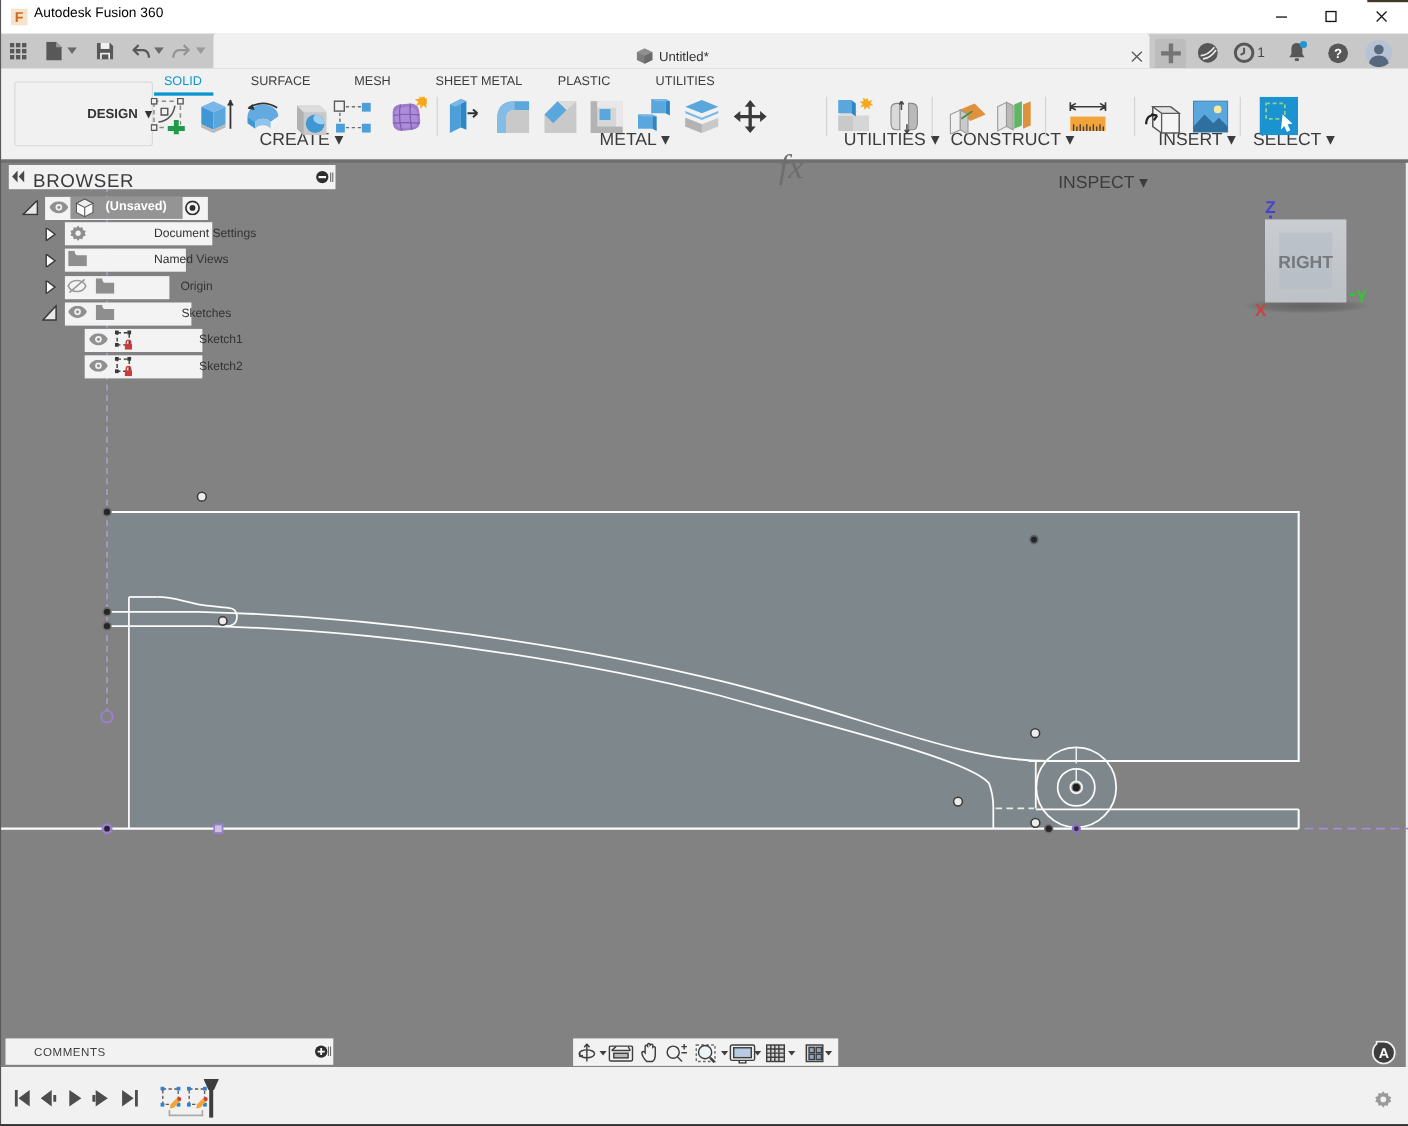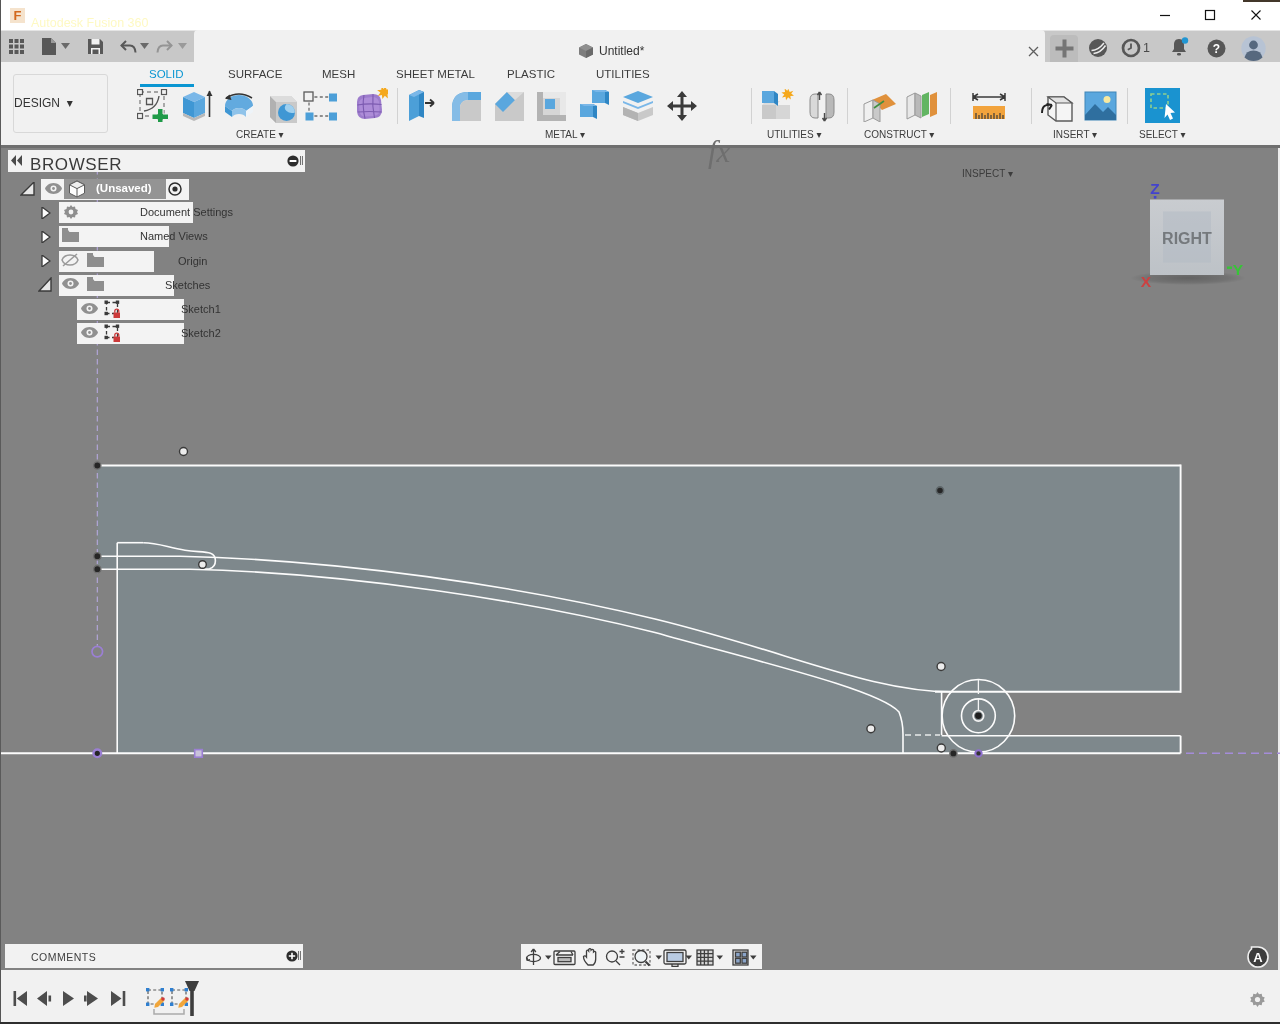--- a/index.html
+++ b/index.html
@@ -1,33 +1,33 @@
 <!DOCTYPE html>
 <html><head>
 <meta charset="utf-8">
 <style>
   html,body{margin:0;padding:0;}
   body{width:1280px;height:1024px;overflow:hidden;font-family:"Liberation Sans",sans-serif;background:#828282;}
   .abs{position:absolute;}
   #page{position:relative;width:1280px;height:1024px;}
   
   #titlebar{left:0;top:0;width:1280px;height:30px;background:#ffffff;border-left:1px solid #555;}
-  #title-text{left:31px;top:16px;font-size:12.5px;color:#fef9c3;}
+  #title-text{left:31px;top:4px;font-size:12.5px;color:#000000;}
   #logo{left:10px;top:8px;width:15px;height:15px;background:#f5e3cd;color:#d2691e;font-weight:bold;font-size:13px;line-height:15px;text-align:center;}
   .winbtn{top:9px;width:12px;height:12px;}
   
   #tabrow{left:0;top:30px;width:1280px;height:32px;background:#c8c8c8;border-top:1px solid #e4e4e4;box-sizing:border-box;}
   #doctab{left:194px;top:30px;width:851px;height:32px;background:#f1f1f1;border-radius:4px 4px 0 0;}
   #plusbtn{left:1050px;top:35px;width:28px;height:27px;background:#bcbcbc;border-radius:4px 4px 0 0;}
   
   #ribbon{left:0;top:62px;width:1280px;height:83px;background:#f1f1f1;}
   #ribbon-border{left:0;top:145px;width:1280px;height:3px;background:#6f6f6f;}
-  #designbtn{left:13px;top:74px;width:95px;height:59px;background:#f1f1f1;border:1px solid #d8d8d8;border-radius:3px;box-sizing:border-box;text-align:left;line-height:57px;font-size:12px;font-weight:normal;color:#333;}
+  #designbtn{left:13px;top:74px;width:126px;height:59px;background:#f1f1f1;border:1px solid #d8d8d8;border-radius:3px;box-sizing:border-box;text-align:right;line-height:57px;font-size:12px;font-weight:bold;color:#333;}
   .rtab{top:68px;font-size:11.5px;color:#3c3c3c;}
-  .glabel{top:129px;font-size:10px;color:#3c3c3c;}
+  .glabel{top:117px;font-size:16px;color:#3c3c3c;}
   .gsep{top:88px;width:1px;height:36px;background:#d2d2d2;}
   
   #browser-head{left:8px;top:150px;width:297px;height:22px;background:#f2f2f2;}
   .brow{height:21px;background:#f3f3f3;}
   .btxt{font-size:11px;color:#333;padding-left:47px;}
   
   #comments{left:5px;top:944px;width:298px;height:24px;background:#f2f2f2;}
   #navbar{left:521px;top:944px;width:241px;height:25px;background:#f2f2f2;}
   #timeline{left:0;top:970px;width:1280px;height:52px;background:#f1f1f1;border-left:1px solid #555;box-sizing:border-box;}
   #bottomedge{left:0;top:1022px;width:1280px;height:2px;background:#2e2e2e;}
@@ -448,21 +448,21 @@
     </svg>
   <div class="abs brow" style="left:58.5px;top:250.5px;width:95px;"></div>
   <svg class="abs" style="left:61px;top:253px" width="18" height="14" viewBox="0 0 18 14">
       <path d="M9 2 C13 2 16 4.5 17 7 C16 9.5 13 12 9 12 C5 12 2 9.5 1 7 C2 4.5 5 2 9 2 Z" fill="none" stroke="#9a9a9a" stroke-width="1.5"></path>
       <path d="M2 13 L16 1" stroke="#9a9a9a" stroke-width="1.5"></path>
     </svg>
   <svg class="abs" style="left:87px;top:253px" width="17" height="14" viewBox="0 0 17 14">
       <path d="M0 2 H6 L7.5 4 H17 V14 H0 Z" fill="#8e8e8e"></path>
       <rect x="0" y="0" width="6" height="2.5" fill="#8e8e8e"></rect>
     </svg>
-  <div class="abs btxt" style="left:117px;top:255px;margin-left:14px;">Origin</div>
+  <div class="abs btxt" style="left:117px;top:255px;">Origin</div>
 
   <svg class="abs" style="left:38px;top:277px" width="14" height="15" viewBox="0 0 14 15">
       <path d="M1 14 L13 14 L13 1 Z" fill="#e8e8e8" stroke="#3a3a3a" stroke-width="1.4"></path>
     </svg>
   <div class="abs brow" style="left:58.5px;top:274.5px;width:115px;"></div>
   <svg class="abs" style="left:62px;top:278px" width="17" height="11" viewBox="0 0 17 11">
       <path d="M8.5 0 C13 0 16 3 17 5.5 C16 8 13 11 8.5 11 C4 11 1 8 0 5.5 C1 3 4 0 8.5 0 Z" fill="#909090"></path>
       <circle cx="8.5" cy="5.5" r="3" fill="#f3f3f3"></circle>
       <circle cx="8.5" cy="5.5" r="1.4" fill="#909090"></circle>
     </svg>

